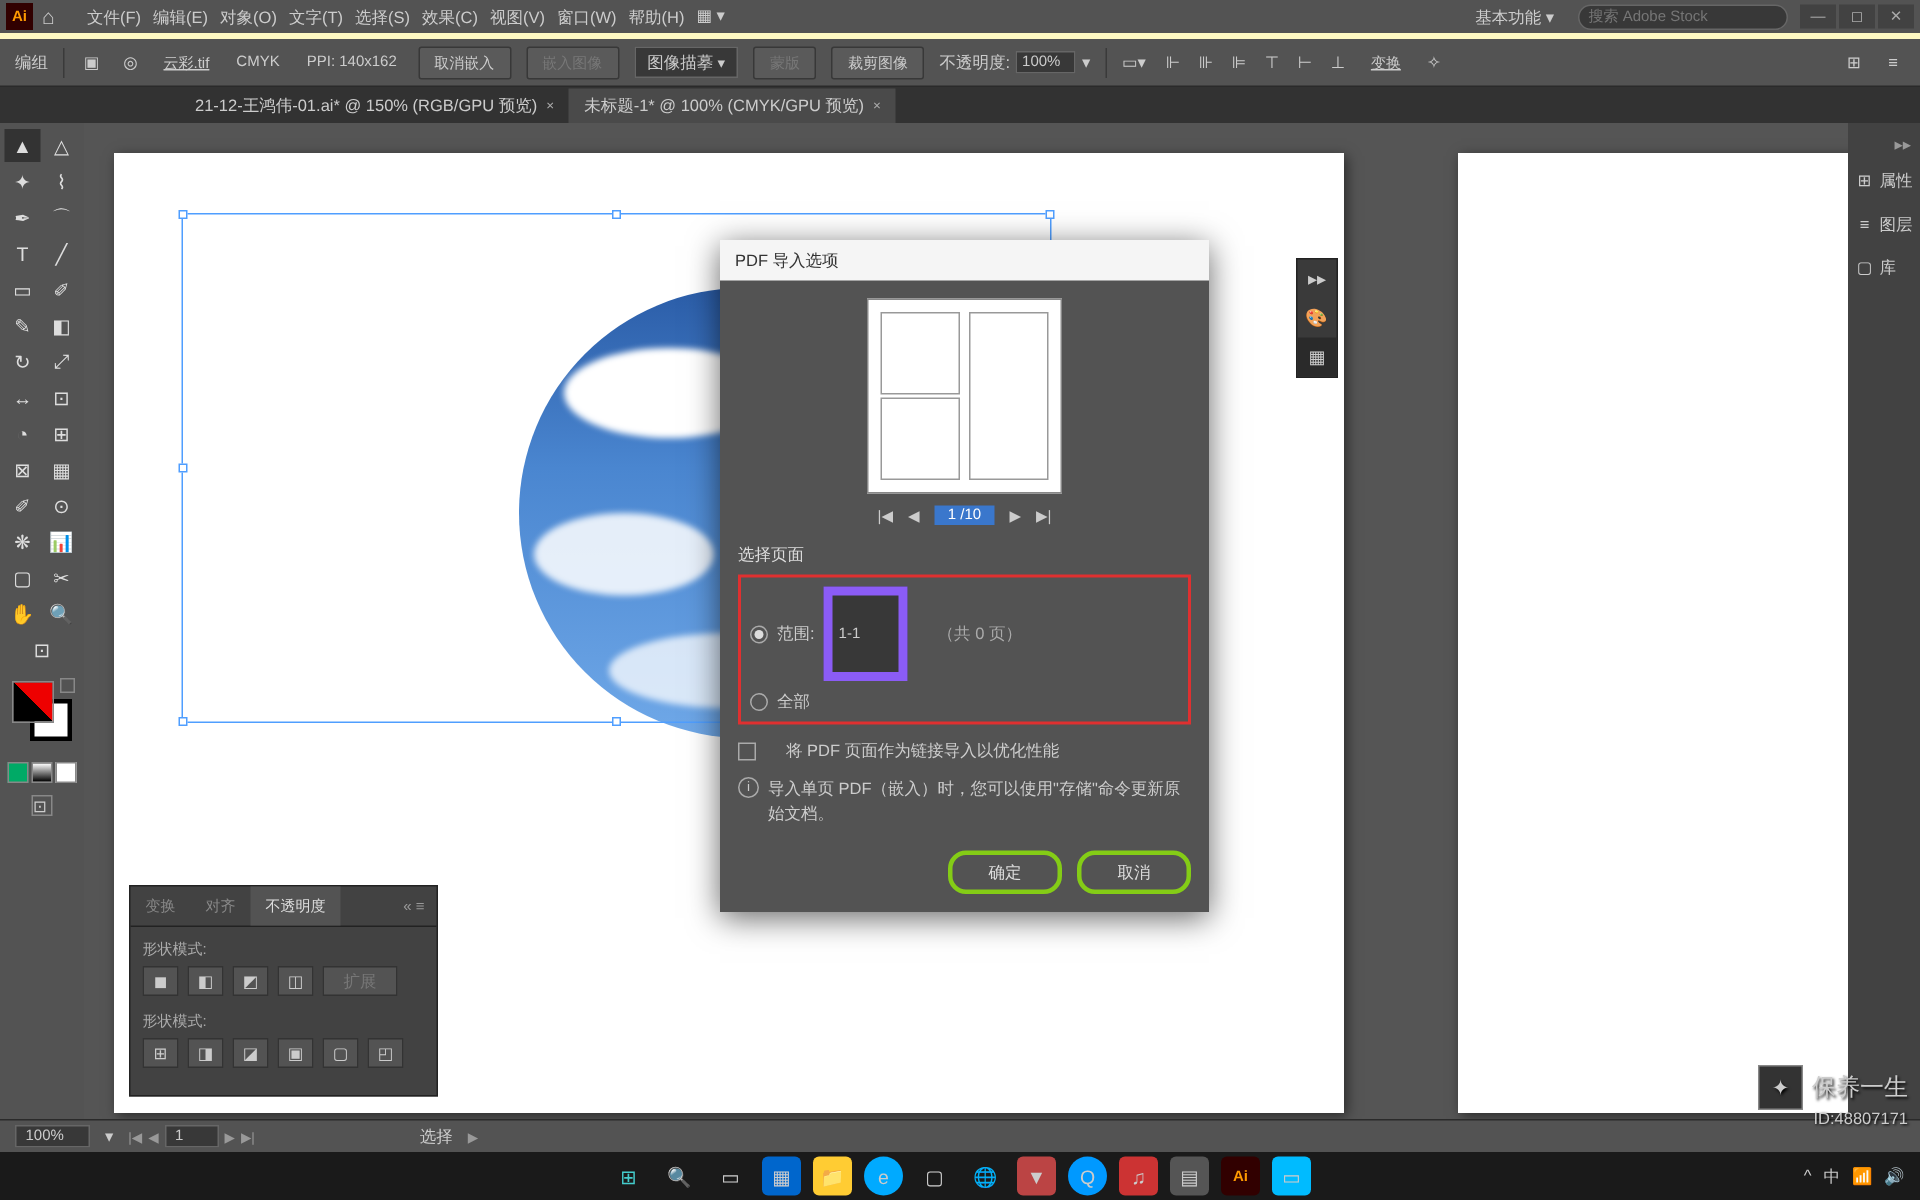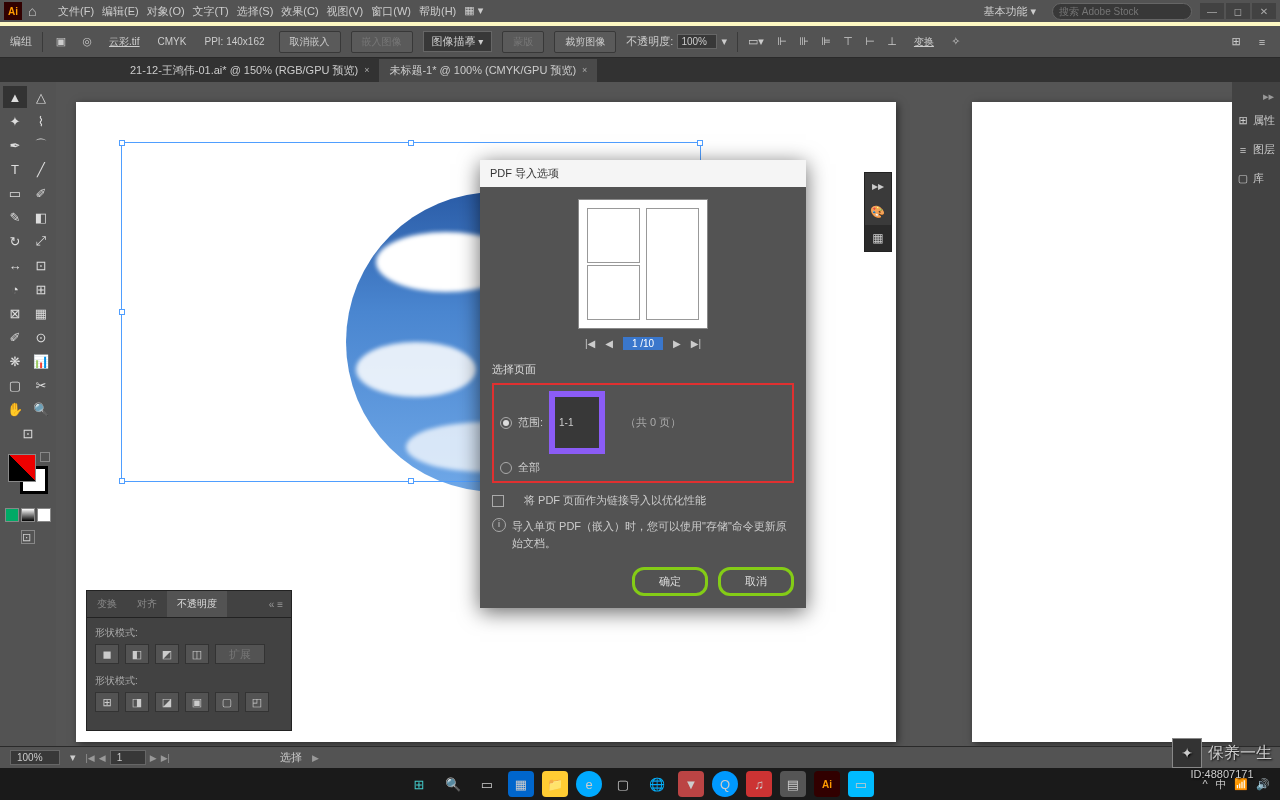--- a/index.html
+++ b/index.html
@@ -85,21 +85,21 @@
 .pf-label{color:#aaa;font-size:10px;margin-bottom:4px}
 .pf-row{display:flex;gap:6px;margin-bottom:10px}
 .pf-icon{width:24px;height:20px;background:#535353;border:1px solid #333;display:flex;align-items:center;justify-content:center;color:#ccc;font-size:11px}
 .statusbar{position:absolute;bottom:32px;left:0;right:0;height:22px;background:#535353;border-top:1px solid #2a2a2a;display:flex;align-items:center;padding:0 10px;gap:10px}
 .sb-zoom{background:#383838;border:1px solid #666;padding:1px 6px;color:#ccc;font-size:10px;width:50px}
 .sb-nav{display:flex;gap:4px;align-items:center}
 .sb-btn{color:#999;font-size:9px}
 .taskbar{position:absolute;bottom:0;left:0;right:0;height:32px;background:#1a1a1a;display:flex;align-items:center;justify-content:center;gap:8px}
 .tb-icon{width:26px;height:26px;border-radius:4px;display:flex;align-items:center;justify-content:center;font-size:13px}
 .tb-right{position:absolute;right:10px;display:flex;align-items:center;gap:8px;color:#ccc;font-size:10px}
-.watermark{position:absolute;right:8px;bottom:20px;color:#fff;font-size:14px;text-shadow:1px 1px 2px #000;text-align:center;z-index:200}
+.watermark{position:absolute;right:8px;bottom:48px;color:#fff;font-size:14px;text-shadow:1px 1px 2px #000;text-align:right;z-index:200}
 .wm-logo{width:30px;height:30px;background:#333;border:1px solid #888;display:inline-flex;align-items:center;justify-content:center;font-size:14px;margin-right:6px}
 </style>
 </head>
 <body>
 
 <div class="titlebar">
   <div class="ai-logo">Ai</div>
   <div class="home-icon">⌂</div>
   <div class="menu">
     <span>文件(F)</span>

